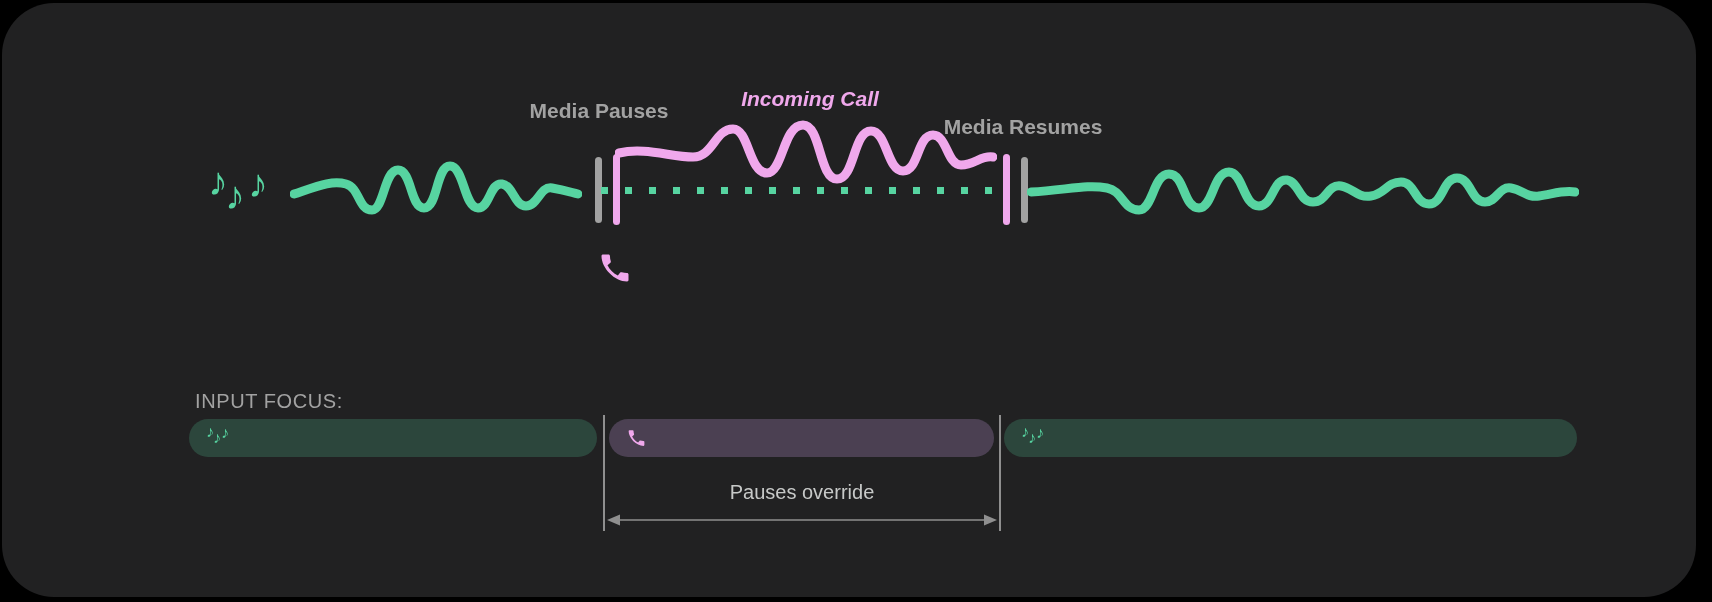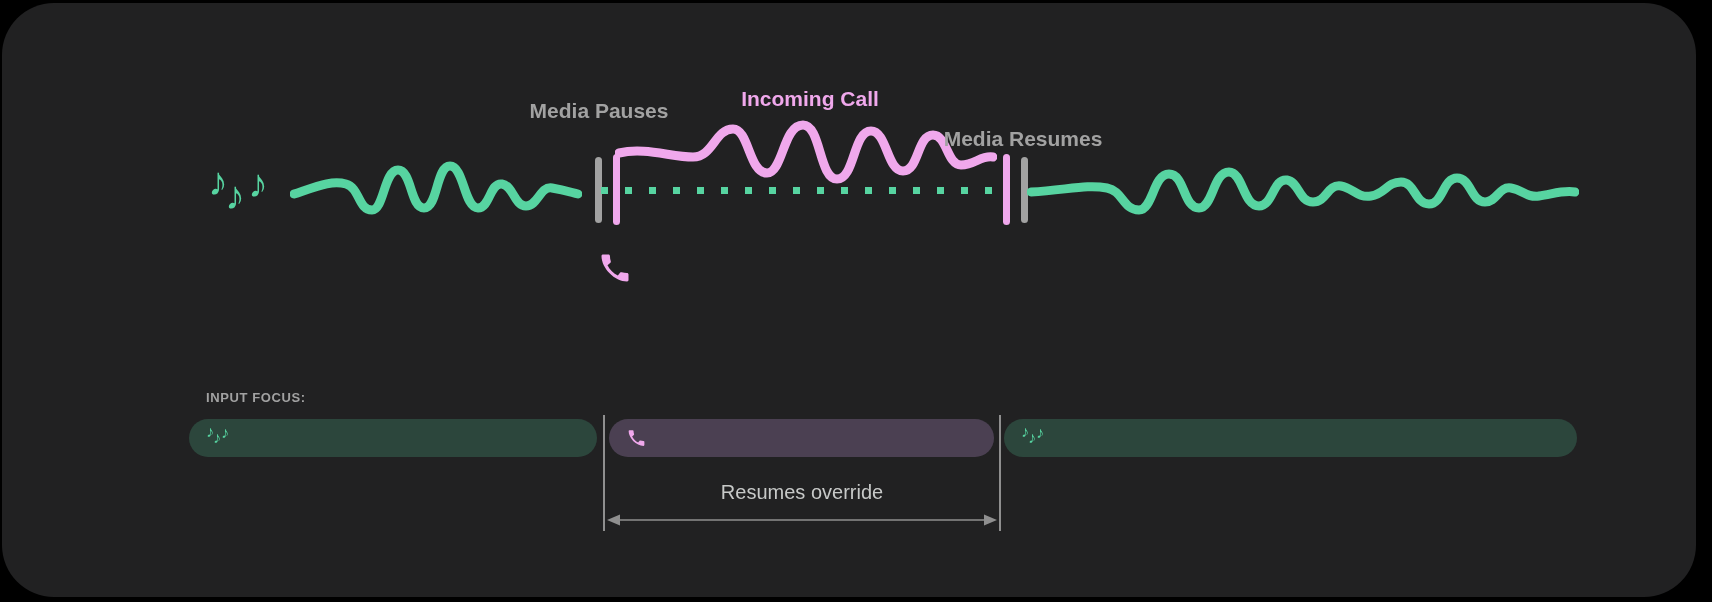--- a/index.html
+++ b/index.html
@@ -5,21 +5,21 @@
   html,body{margin:0;padding:0;background:#000;}
   .stage{position:relative;width:1712px;height:602px;background:var(--bg,#000);overflow:hidden;
          font-family:"Liberation Sans", sans-serif;}
   .card{position:absolute;left:2px;top:3px;width:1694px;height:594px;border-radius:52px;
         background:var(--card,#212122);}
   .abs{position:absolute;}
 
   
   .lbl{position:absolute;font-weight:700;font-size:21px;white-space:nowrap;transform:translateX(-50%);}
   .lbl-gray{color:var(--gray-label,#a2a2a2);}
-  .lbl-pink{color:var(--pink,#f0a8ec);}
+  .lbl-pink{color:var(--pink,#f0a8ec);font-style:italic;}
 
   .notes-lg{left:206px;top:156px;width:80px;height:72px;color:var(--green,#57d4a1);}
   .notes-lg span{position:absolute;font-size:40px;line-height:1;}
   .notes-lg .n1{left:0;top:2px;}
   .notes-lg .n2{left:17px;top:16px;}
   .notes-lg .n3{left:40px;top:4px;}
 
   .wave{position:absolute;}
   .wave path{fill:none;stroke-linecap:round;stroke-width:9px;}
   .wave.green path{stroke:var(--green,#57d4a1);}
@@ -30,21 +30,21 @@
   .pausebar.pink{background:var(--pink,#f0a8ec);}
 
   .dotted{left:599px;top:184px;width:395px;height:7px;
           background:repeating-linear-gradient(90deg,var(--green,#57d4a1) 0 7px,transparent 7px 24px);}
 
   .phone-top{left:595px;top:247px;width:36px;height:36px;}
   .phone-top svg{width:36px;height:36px;display:block;}
   .phone-fill{fill:var(--pink,#f0a8ec);}
 
   
-  .heading{left:204px;top:387px;font-size:13px;font-weight:700;letter-spacing:.6px;
+  .heading{left:193px;top:387px;font-size:20px;font-weight:400;letter-spacing:.6px;
            color:var(--gray-label,#9e9e9e);}
   .seg{position:absolute;top:416px;height:38px;border-radius:19px;}
   .seg.media{background:var(--green-dim,#2c463c);}
   .seg.call{background:var(--purple-dim,#4b4052);}
   .seg .icon{position:absolute;left:17px;top:50%;transform:translateY(-50%);}
   .notes-sm{width:28px;height:26px;color:var(--green,#57d4a1);margin-top:-2px;}
   .notes-sm span{position:absolute;font-size:16px;line-height:1;}
   .notes-sm .n1{left:0;top:1px;}
   .notes-sm .n2{left:7px;top:7px;}
   .notes-sm .n3{left:15px;top:2px;}
@@ -85,21 +85,21 @@
 
     <svg class="wave pink" style="left:613px;top:104px" width="382" height="112" viewBox="0 0 382 112">
       <path d="M4 46 C 30 40 56 50 78 50 C 98 50 100 22 118 22 C 134 22 134 66 152 66
                C 168 66 168 18 188 18 C 206 18 204 72 222 72 C 240 72 238 24 256 24
                C 272 24 272 64 288 64 C 304 64 302 28 318 28 C 332 28 332 58 346 58
                C 360 58 366 48 378 50"></path>
     </svg>
 
     <div class="abs dotted"></div>
 
-    <div class="lbl lbl-gray" style="left:1021px;top:124px">Media Resumes</div>
+    <div class="lbl lbl-gray" style="left:1021px;top:112px">Media Resumes</div>
 
     <div class="pausebar pink" style="left:1001px;top:151px;height:71px"></div>
     <div class="pausebar gray" style="left:1019px;top:154px;height:66px"></div>
 
     <svg class="wave green" style="left:1025px;top:141px" width="552" height="90" viewBox="0 0 552 90">
       <path d="M4 48 C 40 46 60 40 80 44 C 96 47 96 66 112 66 C 126 66 126 30 142 30
                C 158 30 156 64 172 64 C 186 64 186 28 202 28 C 216 28 216 62 232 62
                C 246 62 246 34 260 36 C 272 38 272 58 286 58 C 300 58 300 40 314 42
                C 326 44 330 54 344 52 C 358 50 360 38 374 38 C 388 38 388 60 402 60
                C 416 60 416 34 430 34 C 444 34 444 58 458 58 C 470 58 472 42 484 44
@@ -134,21 +134,21 @@
       <div class="icon notes-sm">
         <span class="n1">♪</span>
         <span class="n2">♪</span>
         <span class="n3">♪</span>
       </div>
     </div>
 
     <div class="vline" style="left:601px"></div>
     <div class="vline" style="left:997px"></div>
 
-    <div class="override-lbl">Resumes override</div>
+    <div class="override-lbl">Pauses override</div>
 
     <svg class="abs arrow" viewBox="0 0 394 14">
       <line x1="12" y1="7" x2="382" y2="7"></line>
       <path d="M2 7 L15 1.5 L15 12.5 Z"></path>
       <path d="M392 7 L379 1.5 L379 12.5 Z"></path>
     </svg>
 
   </div>
 </div>
 

